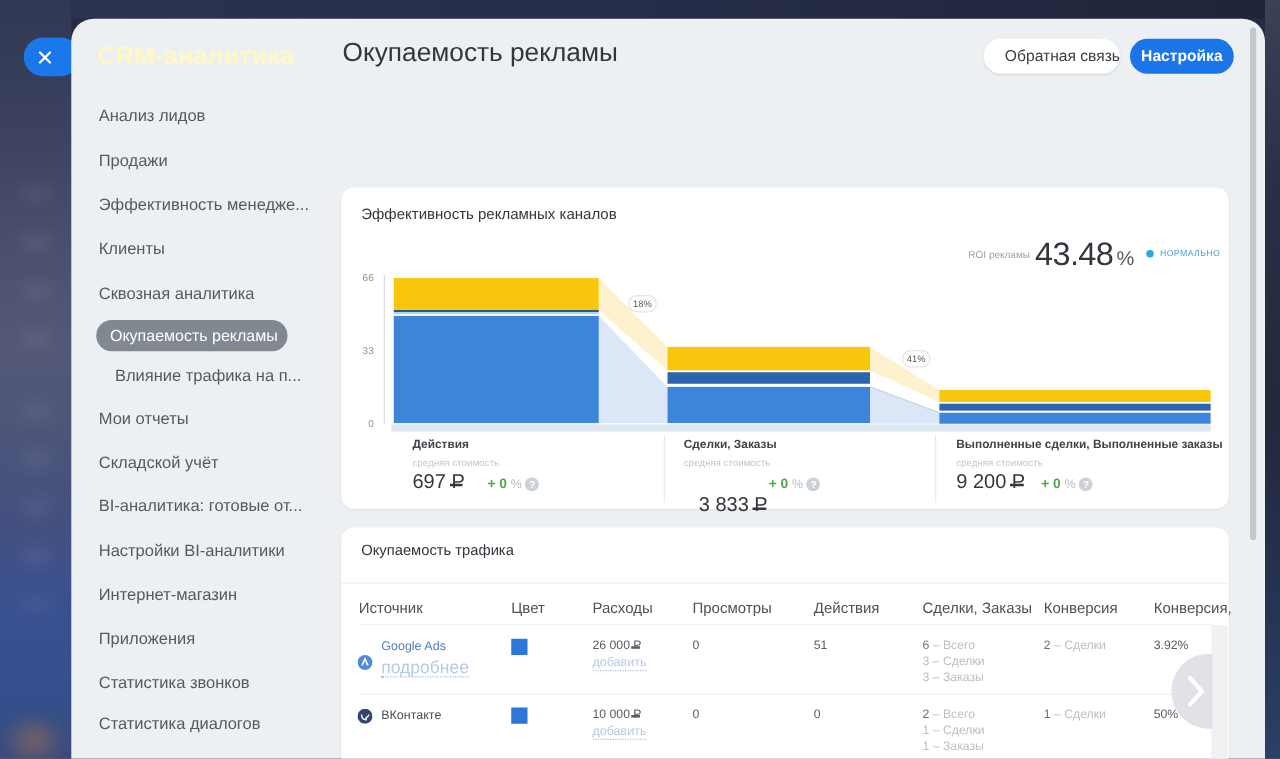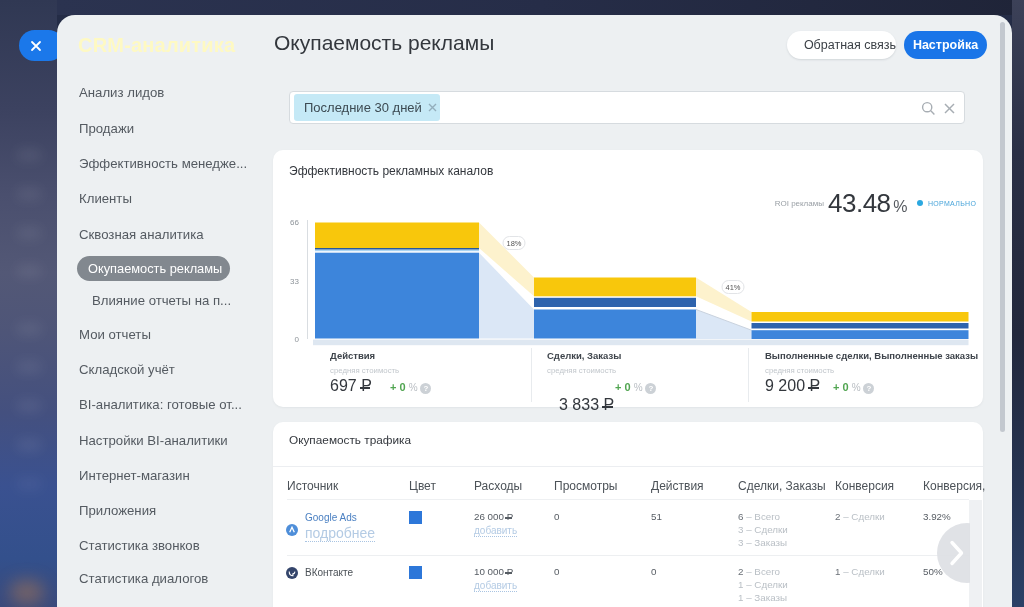--- a/index.html
+++ b/index.html
@@ -86,52 +86,34 @@
 
   <div class="abs navtitle">CRM-аналитика</div>
   <div class="abs nav" style="left:79px;top:85px;">Анализ лидов</div>
   <div class="abs nav" style="left:79px;top:121px;">Продажи</div>
   <div class="abs nav" style="left:79px;top:156px;">Эффективность менедже...</div>
   <div class="abs nav" style="left:79px;top:191px;">Клиенты</div>
   <div class="abs nav" style="left:79px;top:227px;">Сквозная аналитика</div>
   <div class="abs navsel">
       <span>Окупаемость рекламы</span>
     </div>
-  <div class="abs nav" style="left:92px;top:293px;">Влияние отчеты на п...</div>
+  <div class="abs nav" style="left:92px;top:293px;">Влияние трафика на п...</div>
   <div class="abs nav" style="left:79px;top:327px;">Мои отчеты</div>
   <div class="abs nav" style="left:79px;top:362px;">Складской учёт</div>
   <div class="abs nav" style="left:79px;top:397px;">BI-аналитика: готовые от...</div>
   <div class="abs nav" style="left:79px;top:433px;">Настройки BI-аналитики</div>
   <div class="abs nav" style="left:79px;top:468px;">Интернет-магазин</div>
   <div class="abs nav" style="left:79px;top:503px;">Приложения</div>
   <div class="abs nav" style="left:79px;top:538px;">Статистика звонков</div>
   <div class="abs nav" style="left:79px;top:571px;">Статистика диалогов</div>
 
   <div class="abs h1">Окупаемость рекламы</div>
   <div class="abs btn" id="btn1">Обратная связь</div>
   <div class="abs btn" id="btn2">Настройка</div>
 
-  <div class="abs" id="search">
-    <div class="abs" id="tag" style="width:146px;">
-      <span class="t">Последние 30 дней</span>
-      <span class="x">
-          <svg style="position:absolute;left:0px;top:0px;" width="9" height="9" viewBox="0 0 9 9">
-            <path d="M1 1 L8 8 M8 1 L1 8" stroke="#93aebc" stroke-width="1.4"></path>
-          </svg>
-        </span>
-    </div>
-    <svg class="abs" style="left:631px;top:9px;" width="15" height="15" viewBox="0 0 15 15">
-        <circle cx="6.2" cy="6.2" r="4.6" fill="none" stroke="#a7adb3" stroke-width="1.4"></circle>
-        <line x1="9.8" y1="9.8" x2="13.4" y2="13.4" stroke="#a7adb3" stroke-width="1.4"></line>
-      </svg>
-    <svg class="abs" style="left:653px;top:10px;" width="13" height="13" viewBox="0 0 13 13">
-        <line x1="2" y1="2" x2="11" y2="11" stroke="#a7adb3" stroke-width="1.5"></line>
-        <line x1="11" y1="2" x2="2" y2="11" stroke="#a7adb3" stroke-width="1.5"></line>
-      </svg>
-  </div>
 
   <div class="abs card" id="card1"></div>
   <div class="abs ct" style="left:289px;top:163.5px;font-size:12px;font-weight:500;">Эффективность рекламных каналов</div>
   <div class="abs" style="left:744px;top:198.5px;width:80px;text-align:right;font-size:8px;color:#9aa0a6;">ROI рекламы</div>
   <div class="abs" style="left:828px;top:188px;font-size:26px;color:#33373d;letter-spacing:-0.5px;">43.48 <span style="font-size:16px;color:#55595f;letter-spacing:0;margin-left:-4px;">%</span></div>
   <div class="abs" style="left:917px;top:200px;width:6px;height:6px;border-radius:3px;background:#2ba8e0;"></div>
   <div class="abs" style="left:928px;top:199.5px;font-size:7px;color:#4aa5da;letter-spacing:.3px;">НОРМАЛЬНО</div>
 
   <svg class="abs" style="left:280px;top:190px;" width="705" height="160" viewBox="0 0 705 160">
     <rect x="33" y="149.6" width="655.5" height="5.6" fill="#dee7f1"></rect>

